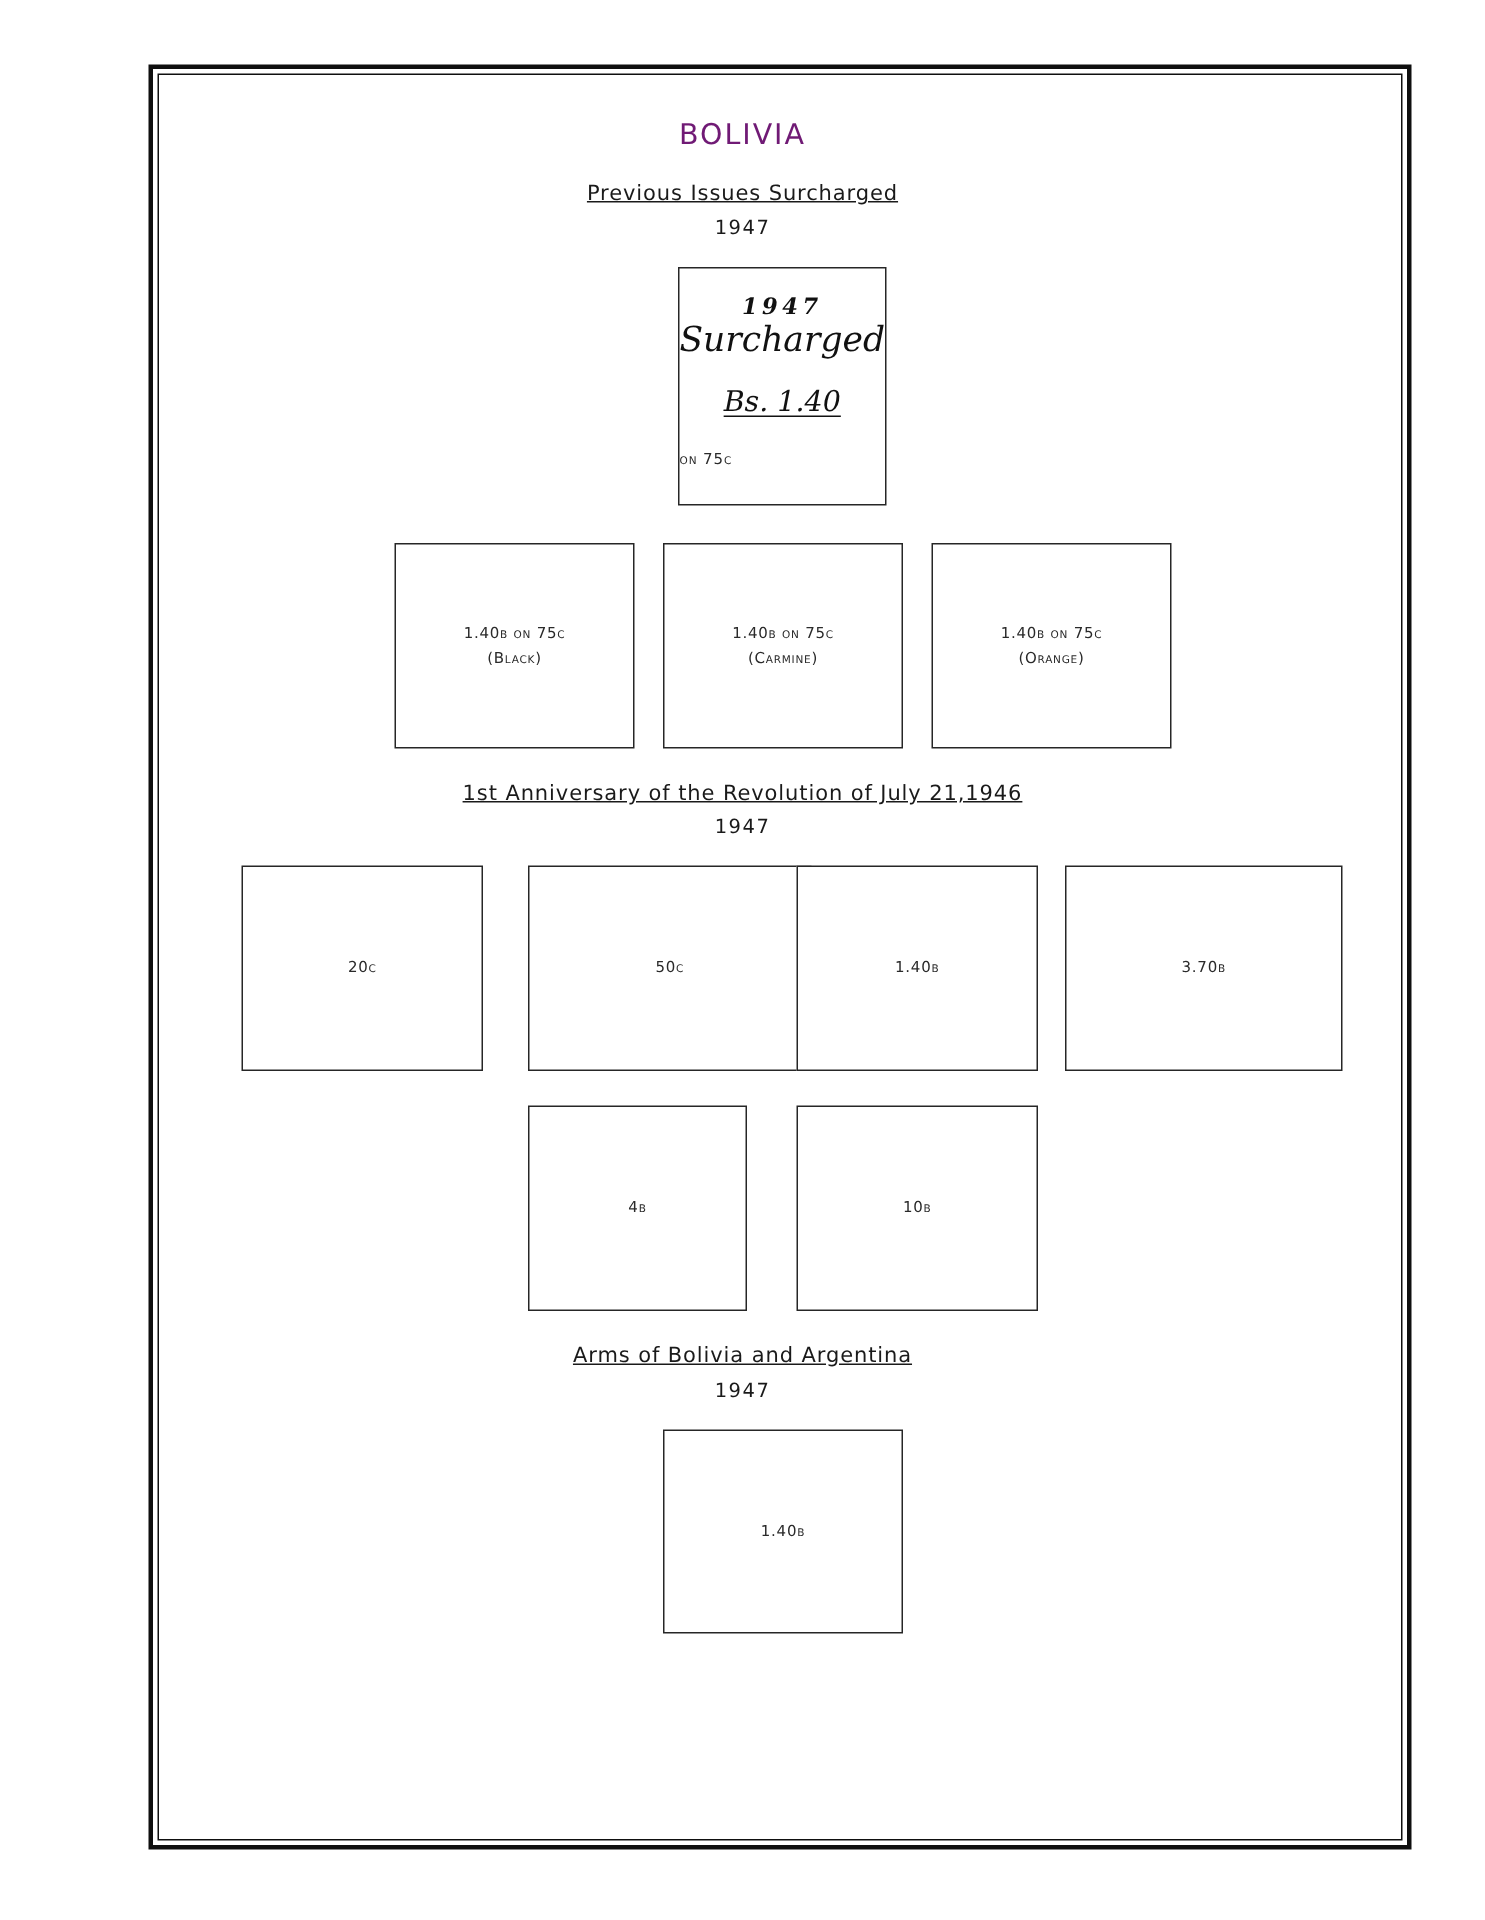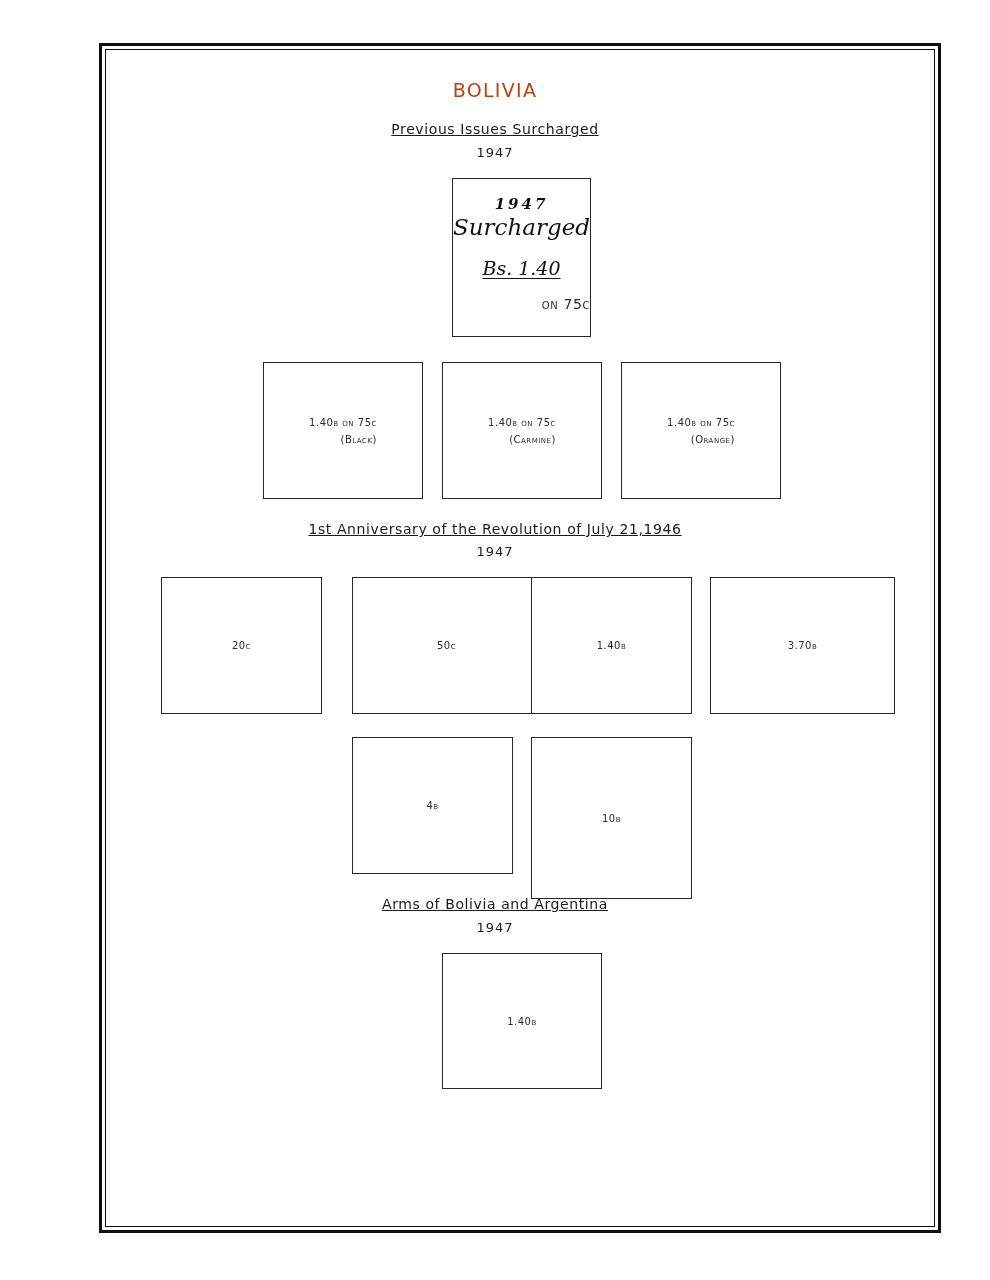--- a/index.html
+++ b/index.html
@@ -22,21 +22,21 @@
   .frame-inner {
     position: absolute;
     inset: 3px;
     border: 1px solid #0f0f0f;
   }
 
   .page-title {
     position: absolute; top: 79px; left: 0; width: 100%;
     text-align: center;
     font-size: 19px; font-weight: 400; letter-spacing: 1.3px;
-    color: #c2410c;
+    color: #701a75;
   }
   .section-heading {
     position: absolute; left: 0; width: 100%;
     text-align: center;
     font-size: 14px; letter-spacing: 0.6px;
     color: #1a1a1a;
     text-decoration: underline;
   }
   .year {
     position: absolute; left: 0; width: 100%;
@@ -45,43 +45,43 @@
     color: #1a1a1a;
   }
 
   .stamp-box {
     position: absolute;
     border: 1px solid #262626;
     background: #ffffff;
     display: flex; align-items: center; justify-content: center;
   }
   .stamp-label {
-    text-align: right;
+    text-align: center;
     font-size: 10px;
     font-variant: small-caps;
     letter-spacing: 0.5px;
     line-height: 1.7;
     color: #2a2a2a;
   }
 
   
   .overprint-box { flex-direction: column; justify-content: flex-start; }
   .overprint-art {
     margin-top: 16px;
     text-align: center;
     font-family: "DejaVu Serif", "Liberation Serif", serif;
     color: #111111;
   }
   .op-year   { font-size: 15px; font-weight: bold; font-style: italic; letter-spacing: 3px; }
   .op-script { font-size: 23px; font-style: italic; margin-top: 1px; }
   .op-value  { font-size: 19px; font-style: italic; margin-top: 17px; text-decoration: underline; text-underline-offset: 3px; }
   .op-caption {
     position: absolute; bottom: 24px; left: 0; width: 100%;
-    text-align: right;
-    font-size: 14px;
+    text-align: left;
+    font-size: 10px;
     font-variant: small-caps;
     letter-spacing: 0.6px;
     color: #2a2a2a;
   }
 </style>
 </head>
 <body>
 
 <div class="frame">
   <div class="frame-inner"></div>
@@ -129,24 +129,24 @@
 <div class="stamp-box" style="left:352px; top:577px; width:189px; height:137px">
   <div class="stamp-label">50c</div>
 </div>
 <div class="stamp-box" style="left:531px; top:577px; width:161px; height:137px">
   <div class="stamp-label">1.40b</div>
 </div>
 <div class="stamp-box" style="left:710px; top:577px; width:185px; height:137px">
   <div class="stamp-label">3.70b</div>
 </div>
 
-<div class="stamp-box" style="left:352px; top:737px; width:161px; height:137px">
+<div class="stamp-box" style="left:352px; top:737px; width:146px; height:137px">
   <div class="stamp-label">4b</div>
 </div>
-<div class="stamp-box" style="left:531px; top:737px; width:161px; height:162px">
+<div class="stamp-box" style="left:531px; top:737px; width:161px; height:137px">
   <div class="stamp-label">10b</div>
 </div>
 
 <div class="section-heading" style="top:896px">Arms of Bolivia and Argentina</div>
 <div class="year" style="top:920px">1947</div>
 
 <div class="stamp-box" style="left:442px; top:953px; width:160px; height:136px">
   <div class="stamp-label">1.40b</div>
 </div>
 

